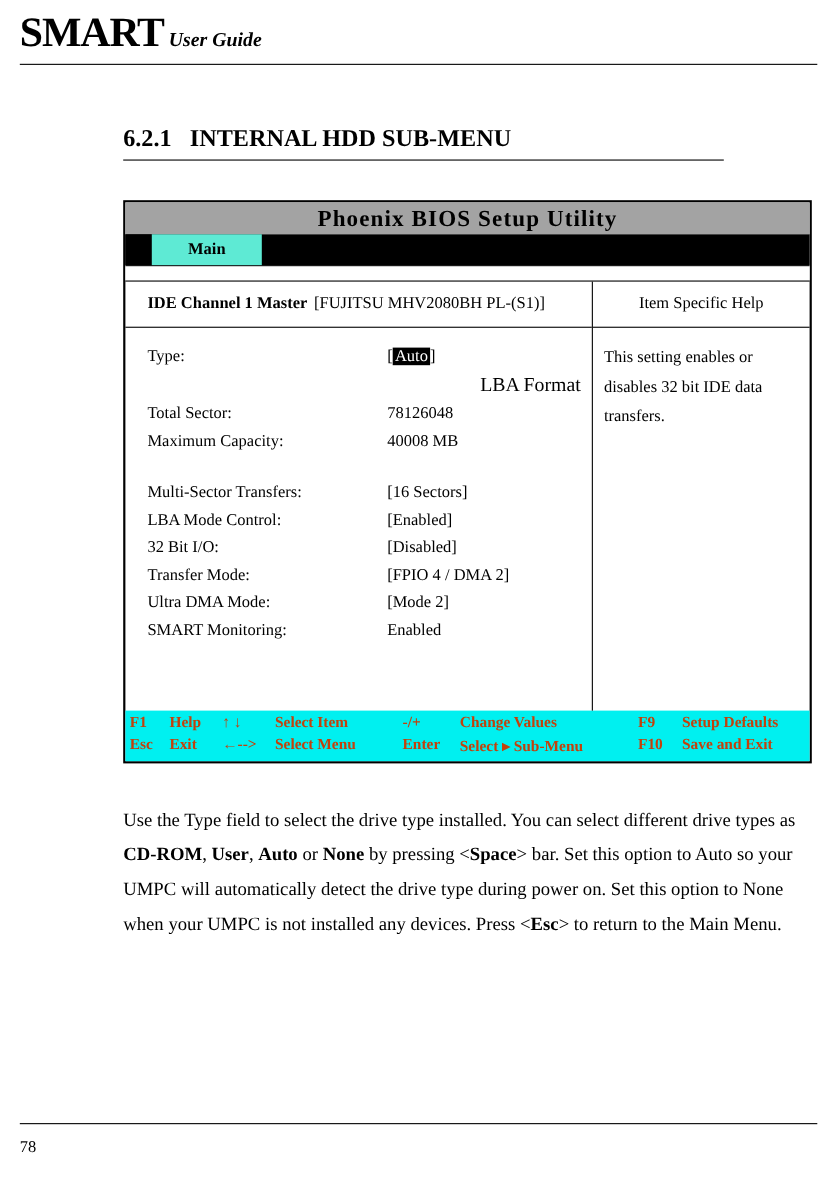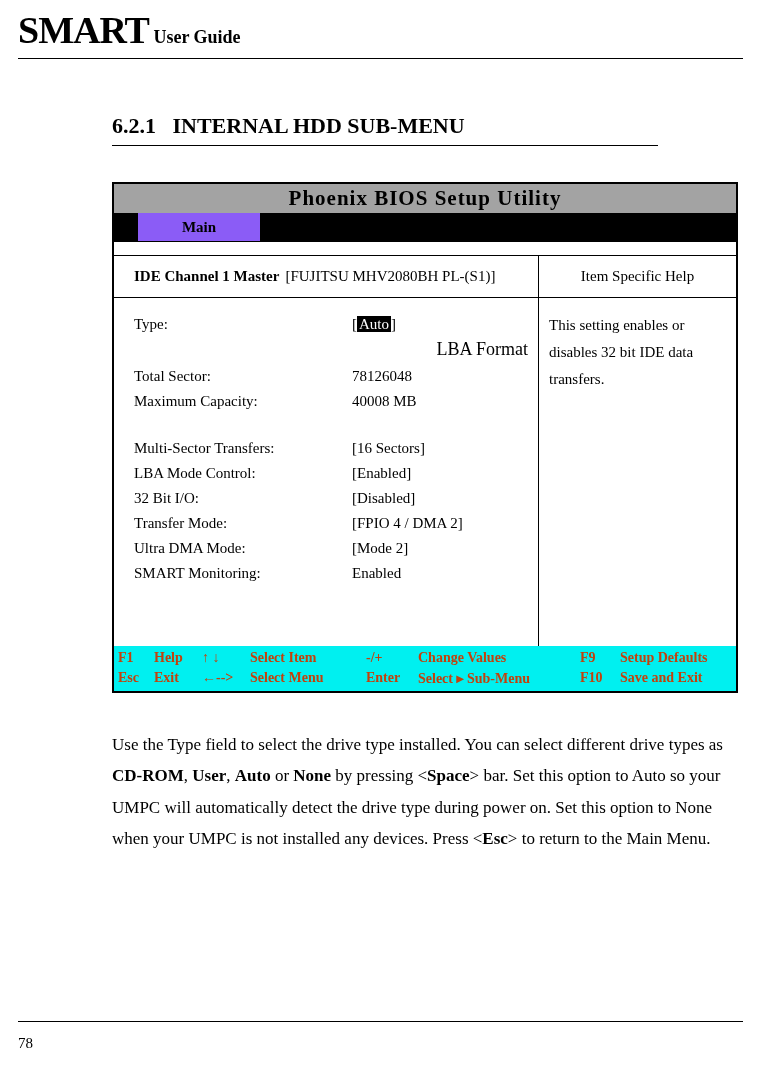--- a/index.html
+++ b/index.html
@@ -12,21 +12,21 @@
       position: relative;
     }
     .header {
       border-bottom: 1.5px solid #000;
       padding: 8px 0 6px 0;
     }
     .header-title {
       font-weight: bold;
     }
     .header-title .big { font-size: 38px; letter-spacing: -1px; }
-    .header-title .small { font-size: 18px; }
+    .header-title .small { font-size: 18px; font-style: italic; }
     .content {
       padding: 54px 0 0 94px;
       width: 640px;
     }
     .section-heading {
       font-size: 22px;
       font-weight: bold;
       border-bottom: 1.5px solid #000;
       padding-bottom: 6px;
       margin-bottom: 36px;
@@ -48,28 +48,28 @@
       font-family: Georgia, serif;
     }
     .bios-tabrow {
       background: #000;
       height: 28px;
       display: flex;
       align-items: stretch;
     }
     .bios-tab-spacer-left { width: 24px; background: #000; }
     .bios-tab {
-      background: #8b5cf6;
+      background: #5eead4;
       color: #000;
       font-weight: bold;
       font-size: 15px;
       display: flex;
       align-items: center;
       justify-content: center;
-      width: 122px;
+      width: 100px;
     }
     .bios-sep {
       border-top: 1px solid #000;
       height: 14px;
       background: #fff;
     }
     .bios-body {
       display: flex;
       border-top: 1px solid #000;
     }

